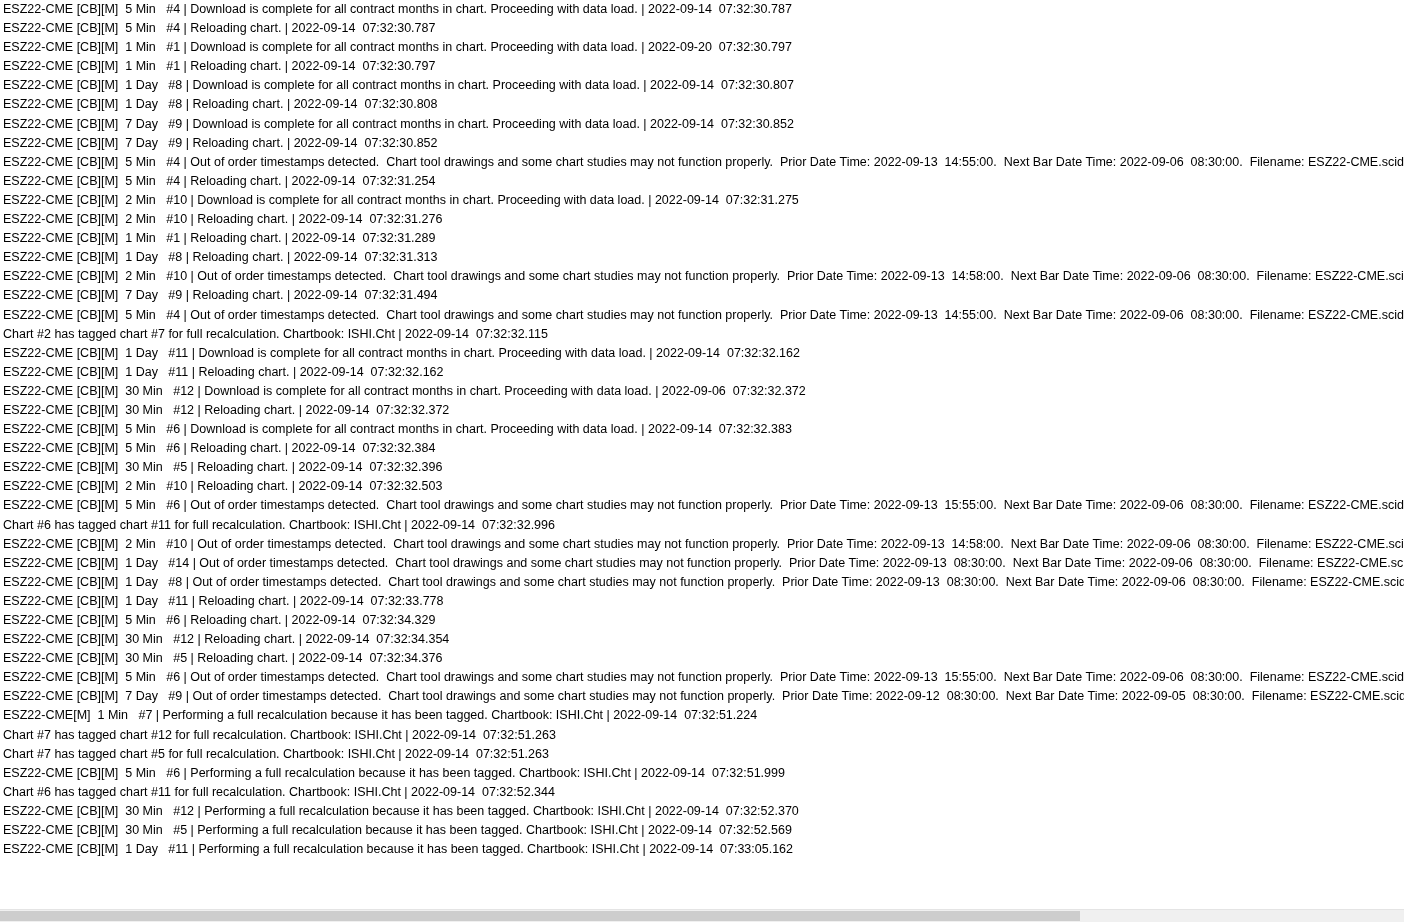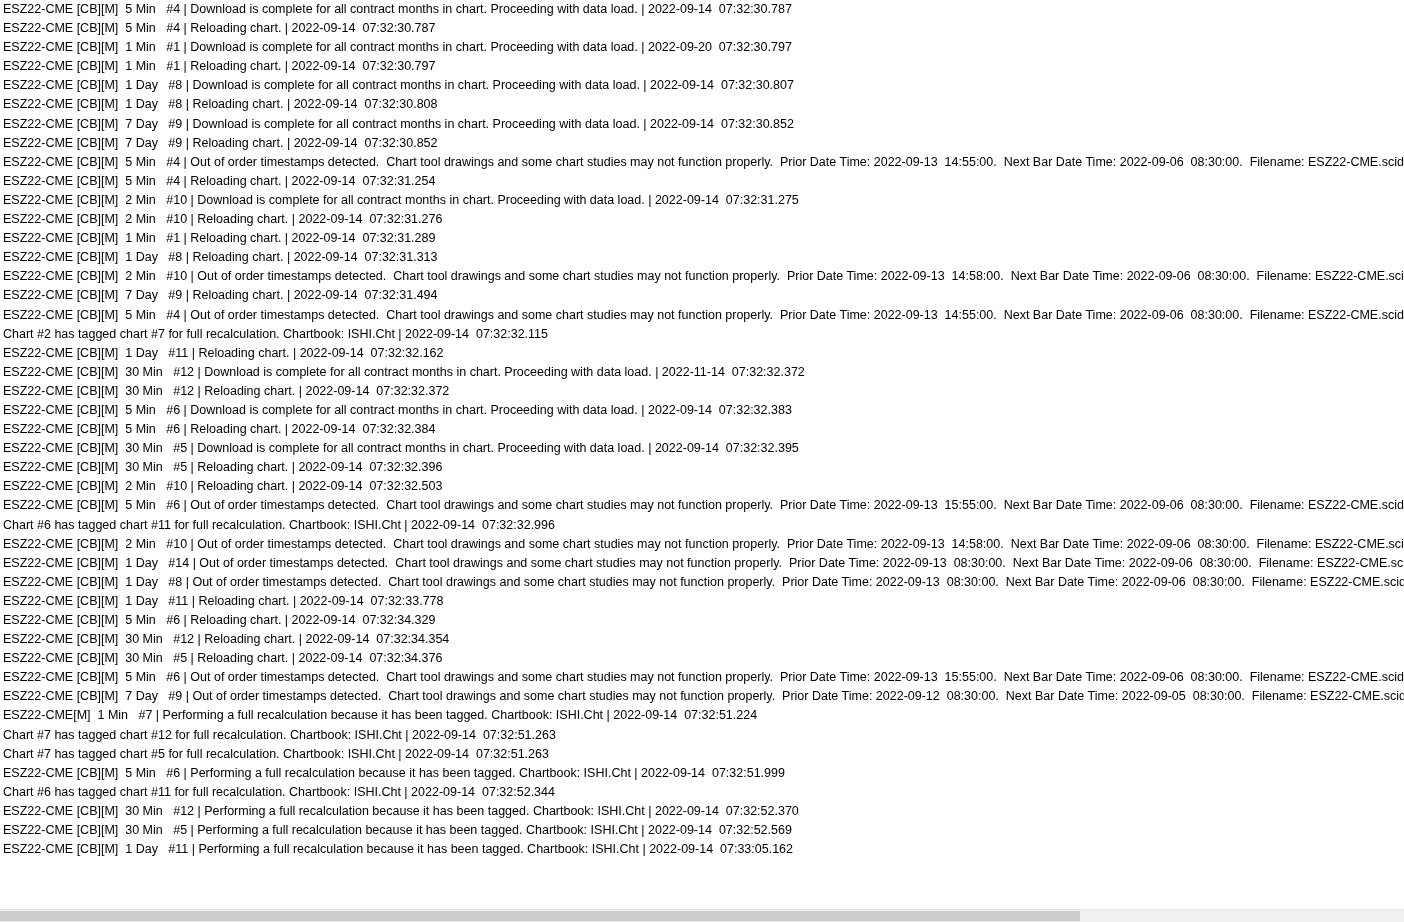--- a/index.html
+++ b/index.html
@@ -78,26 +78,26 @@
       <div class="log-line">ESZ22-CME [CB][M]  5 Min   #4 | Out of order timestamps detected.  Chart tool drawings and some chart studies may not function properly.  Prior Date Time: 2022-09-13  14:55:00.  Next Bar Date Time: 2022-09-06  08:30:00.  Filename: ESZ22-CME.scid | 2022-09-14  07:3</div>
       <div class="log-line">ESZ22-CME [CB][M]  5 Min   #4 | Reloading chart. | 2022-09-14  07:32:31.254</div>
       <div class="log-line">ESZ22-CME [CB][M]  2 Min   #10 | Download is complete for all contract months in chart. Proceeding with data load. | 2022-09-14  07:32:31.275</div>
       <div class="log-line">ESZ22-CME [CB][M]  2 Min   #10 | Reloading chart. | 2022-09-14  07:32:31.276</div>
       <div class="log-line">ESZ22-CME [CB][M]  1 Min   #1 | Reloading chart. | 2022-09-14  07:32:31.289</div>
       <div class="log-line">ESZ22-CME [CB][M]  1 Day   #8 | Reloading chart. | 2022-09-14  07:32:31.313</div>
       <div class="log-line">ESZ22-CME [CB][M]  2 Min   #10 | Out of order timestamps detected.  Chart tool drawings and some chart studies may not function properly.  Prior Date Time: 2022-09-13  14:58:00.  Next Bar Date Time: 2022-09-06  08:30:00.  Filename: ESZ22-CME.scid | 2022-09-14  07:</div>
       <div class="log-line">ESZ22-CME [CB][M]  7 Day   #9 | Reloading chart. | 2022-09-14  07:32:31.494</div>
       <div class="log-line">ESZ22-CME [CB][M]  5 Min   #4 | Out of order timestamps detected.  Chart tool drawings and some chart studies may not function properly.  Prior Date Time: 2022-09-13  14:55:00.  Next Bar Date Time: 2022-09-06  08:30:00.  Filename: ESZ22-CME.scid | 2022-09-14  07:3</div>
       <div class="log-line">Chart #2 has tagged chart #7 for full recalculation. Chartbook: ISHI.Cht | 2022-09-14  07:32:32.115</div>
+      <div class="log-line">ESZ22-CME [CB][M]  1 Day   #11 | Download is complete for all contract months in chart. Proceeding with data load. | 2022-09-14  07:32:32.162</div>
       <div class="log-line">ESZ22-CME [CB][M]  1 Day   #11 | Reloading chart. | 2022-09-14  07:32:32.162</div>
-      <div class="log-line">ESZ22-CME [CB][M]  30 Min   #12 | Download is complete for all contract months in chart. Proceeding with data load. | 2022-11-14  07:32:32.372</div>
+      <div class="log-line">ESZ22-CME [CB][M]  30 Min   #12 | Download is complete for all contract months in chart. Proceeding with data load. | 2022-09-06  07:32:32.372</div>
       <div class="log-line">ESZ22-CME [CB][M]  30 Min   #12 | Reloading chart. | 2022-09-14  07:32:32.372</div>
       <div class="log-line">ESZ22-CME [CB][M]  5 Min   #6 | Download is complete for all contract months in chart. Proceeding with data load. | 2022-09-14  07:32:32.383</div>
       <div class="log-line">ESZ22-CME [CB][M]  5 Min   #6 | Reloading chart. | 2022-09-14  07:32:32.384</div>
-      <div class="log-line">ESZ22-CME [CB][M]  30 Min   #5 | Download is complete for all contract months in chart. Proceeding with data load. | 2022-09-14  07:32:32.395</div>
       <div class="log-line">ESZ22-CME [CB][M]  30 Min   #5 | Reloading chart. | 2022-09-14  07:32:32.396</div>
       <div class="log-line">ESZ22-CME [CB][M]  2 Min   #10 | Reloading chart. | 2022-09-14  07:32:32.503</div>
       <div class="log-line">ESZ22-CME [CB][M]  5 Min   #6 | Out of order timestamps detected.  Chart tool drawings and some chart studies may not function properly.  Prior Date Time: 2022-09-13  15:55:00.  Next Bar Date Time: 2022-09-06  08:30:00.  Filename: ESZ22-CME.scid | 2022-09-14  07:3</div>
       <div class="log-line">Chart #6 has tagged chart #11 for full recalculation. Chartbook: ISHI.Cht | 2022-09-14  07:32:32.996</div>
       <div class="log-line">ESZ22-CME [CB][M]  2 Min   #10 | Out of order timestamps detected.  Chart tool drawings and some chart studies may not function properly.  Prior Date Time: 2022-09-13  14:58:00.  Next Bar Date Time: 2022-09-06  08:30:00.  Filename: ESZ22-CME.scid | 2022-09-14  07:</div>
       <div class="log-line">ESZ22-CME [CB][M]  1 Day   #14 | Out of order timestamps detected.  Chart tool drawings and some chart studies may not function properly.  Prior Date Time: 2022-09-13  08:30:00.  Next Bar Date Time: 2022-09-06  08:30:00.  Filename: ESZ22-CME.scid | 2022-09-14  07:</div>
       <div class="log-line">ESZ22-CME [CB][M]  1 Day   #8 | Out of order timestamps detected.  Chart tool drawings and some chart studies may not function properly.  Prior Date Time: 2022-09-13  08:30:00.  Next Bar Date Time: 2022-09-06  08:30:00.  Filename: ESZ22-CME.scid | 2022-09-14  07:3</div>
       <div class="log-line">ESZ22-CME [CB][M]  1 Day   #11 | Reloading chart. | 2022-09-14  07:32:33.778</div>
       <div class="log-line">ESZ22-CME [CB][M]  5 Min   #6 | Reloading chart. | 2022-09-14  07:32:34.329</div>
       <div class="log-line">ESZ22-CME [CB][M]  30 Min   #12 | Reloading chart. | 2022-09-14  07:32:34.354</div>

